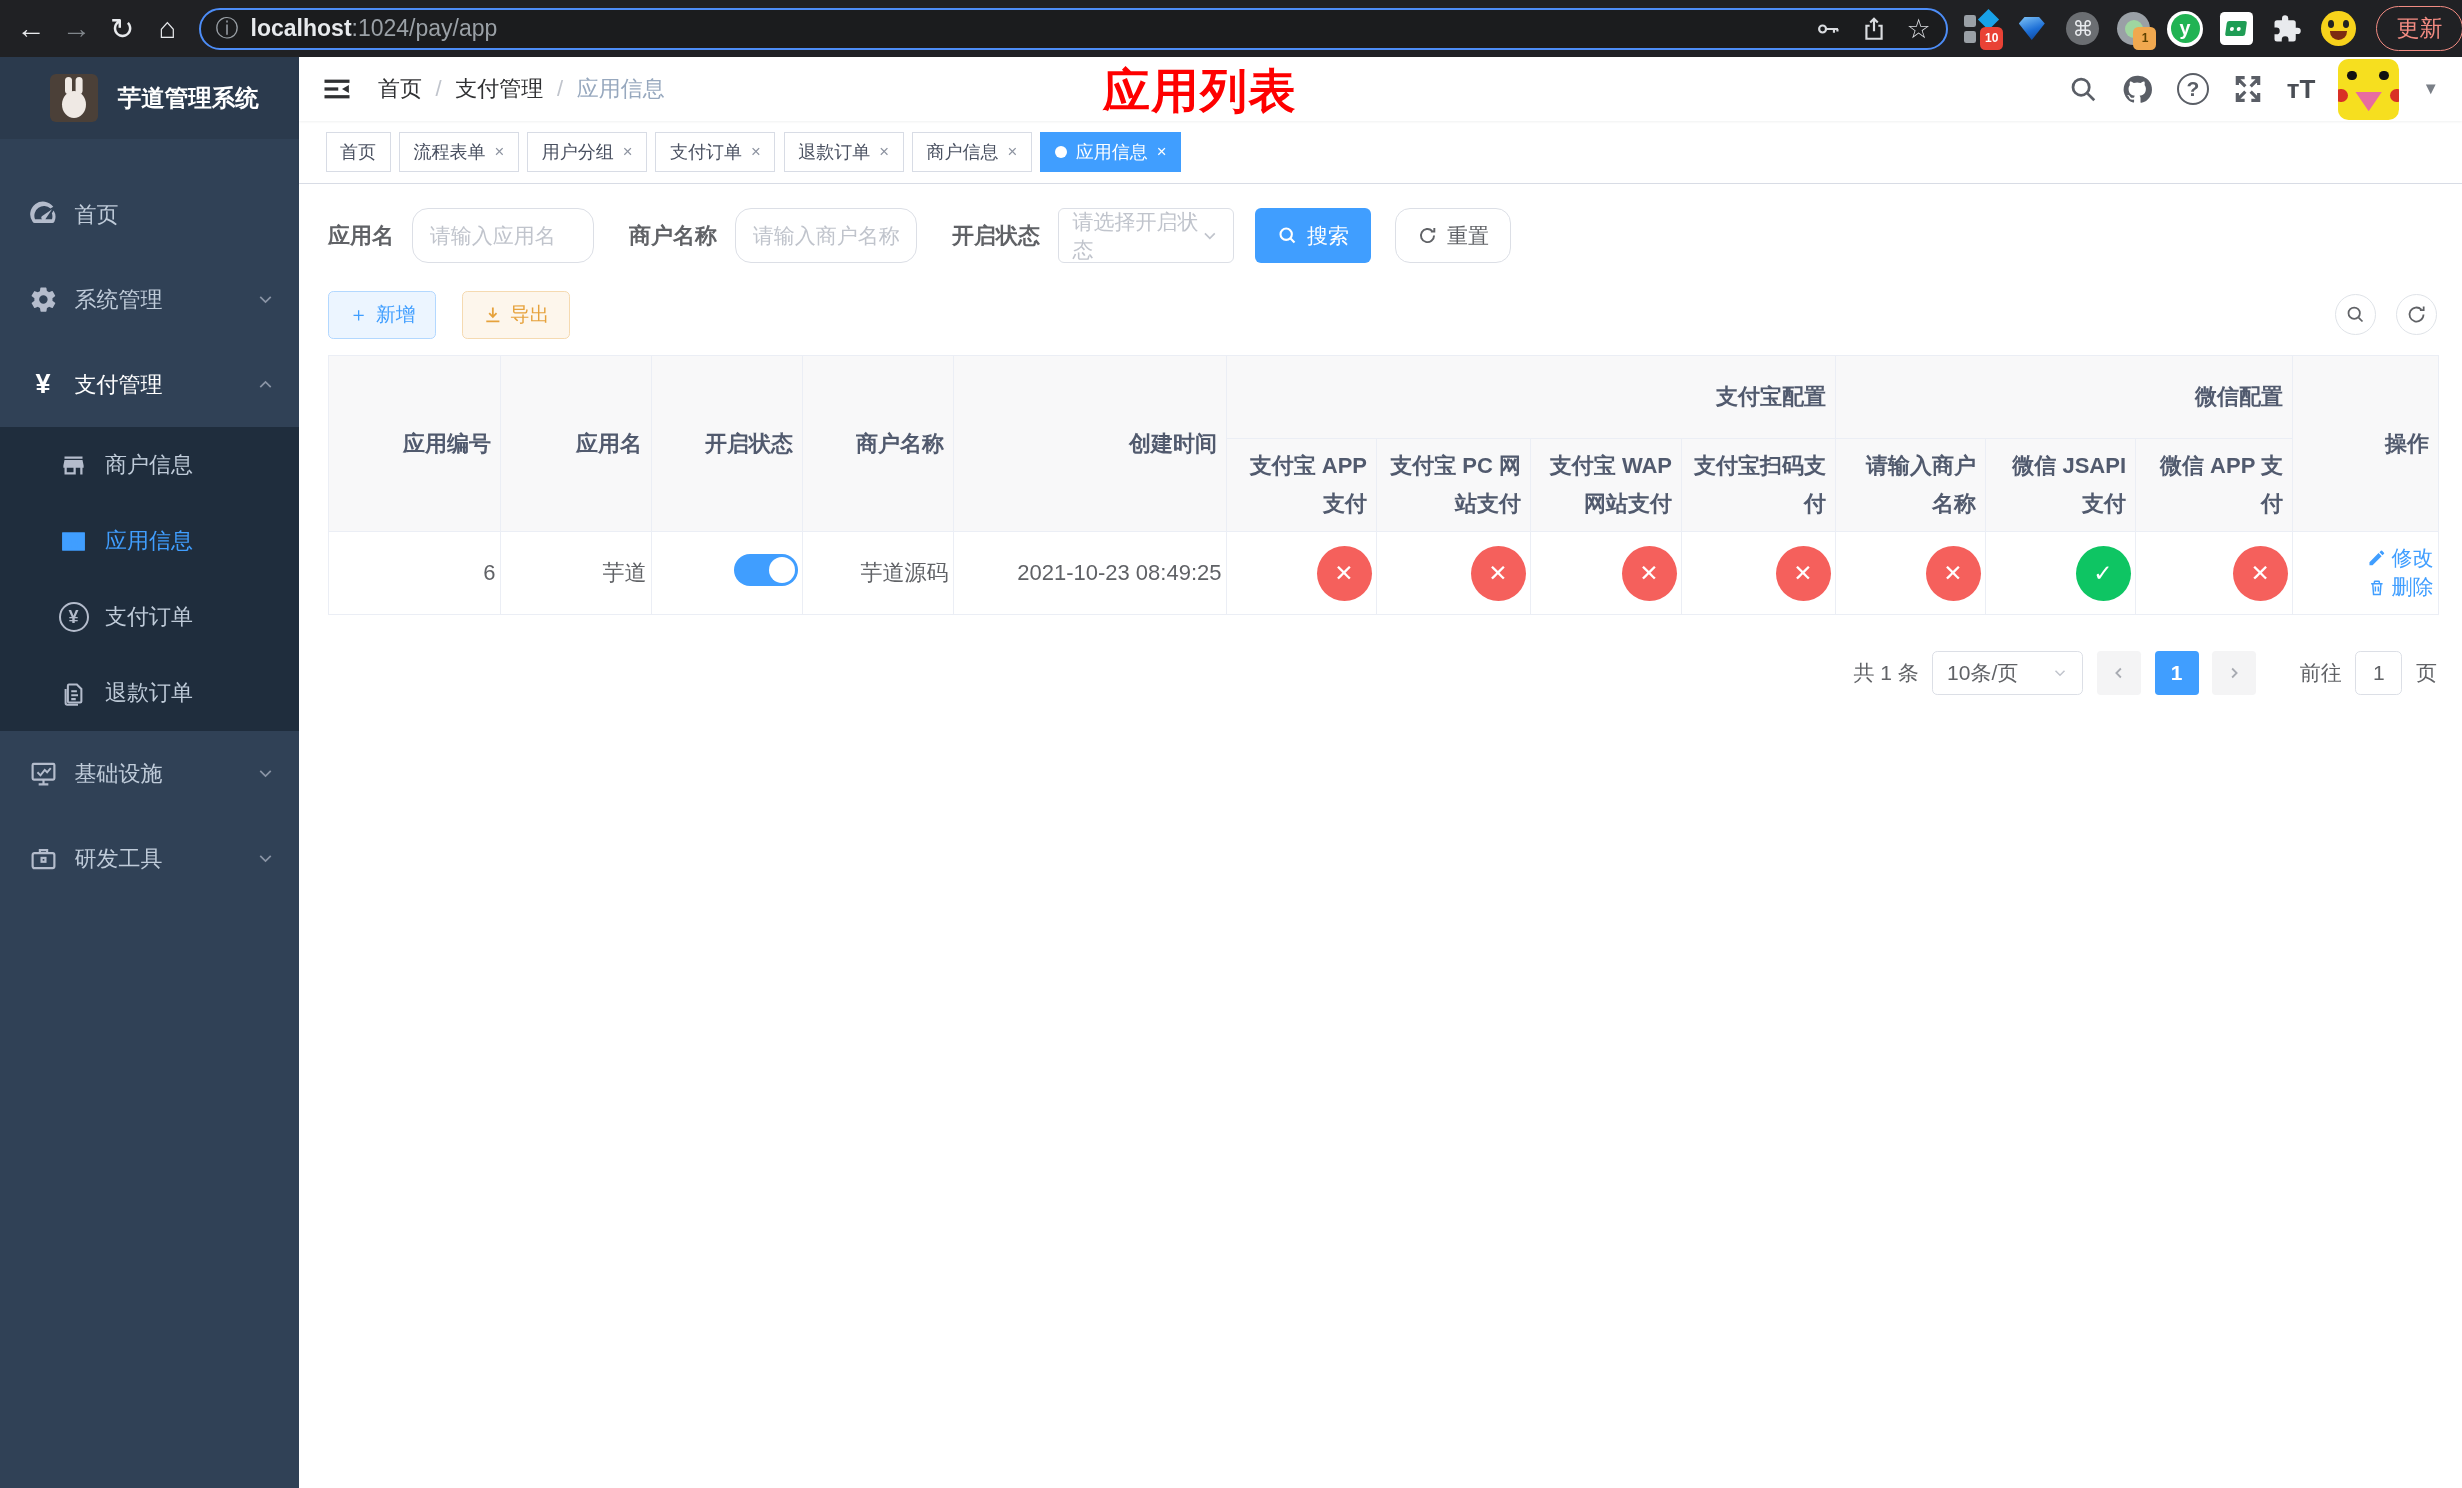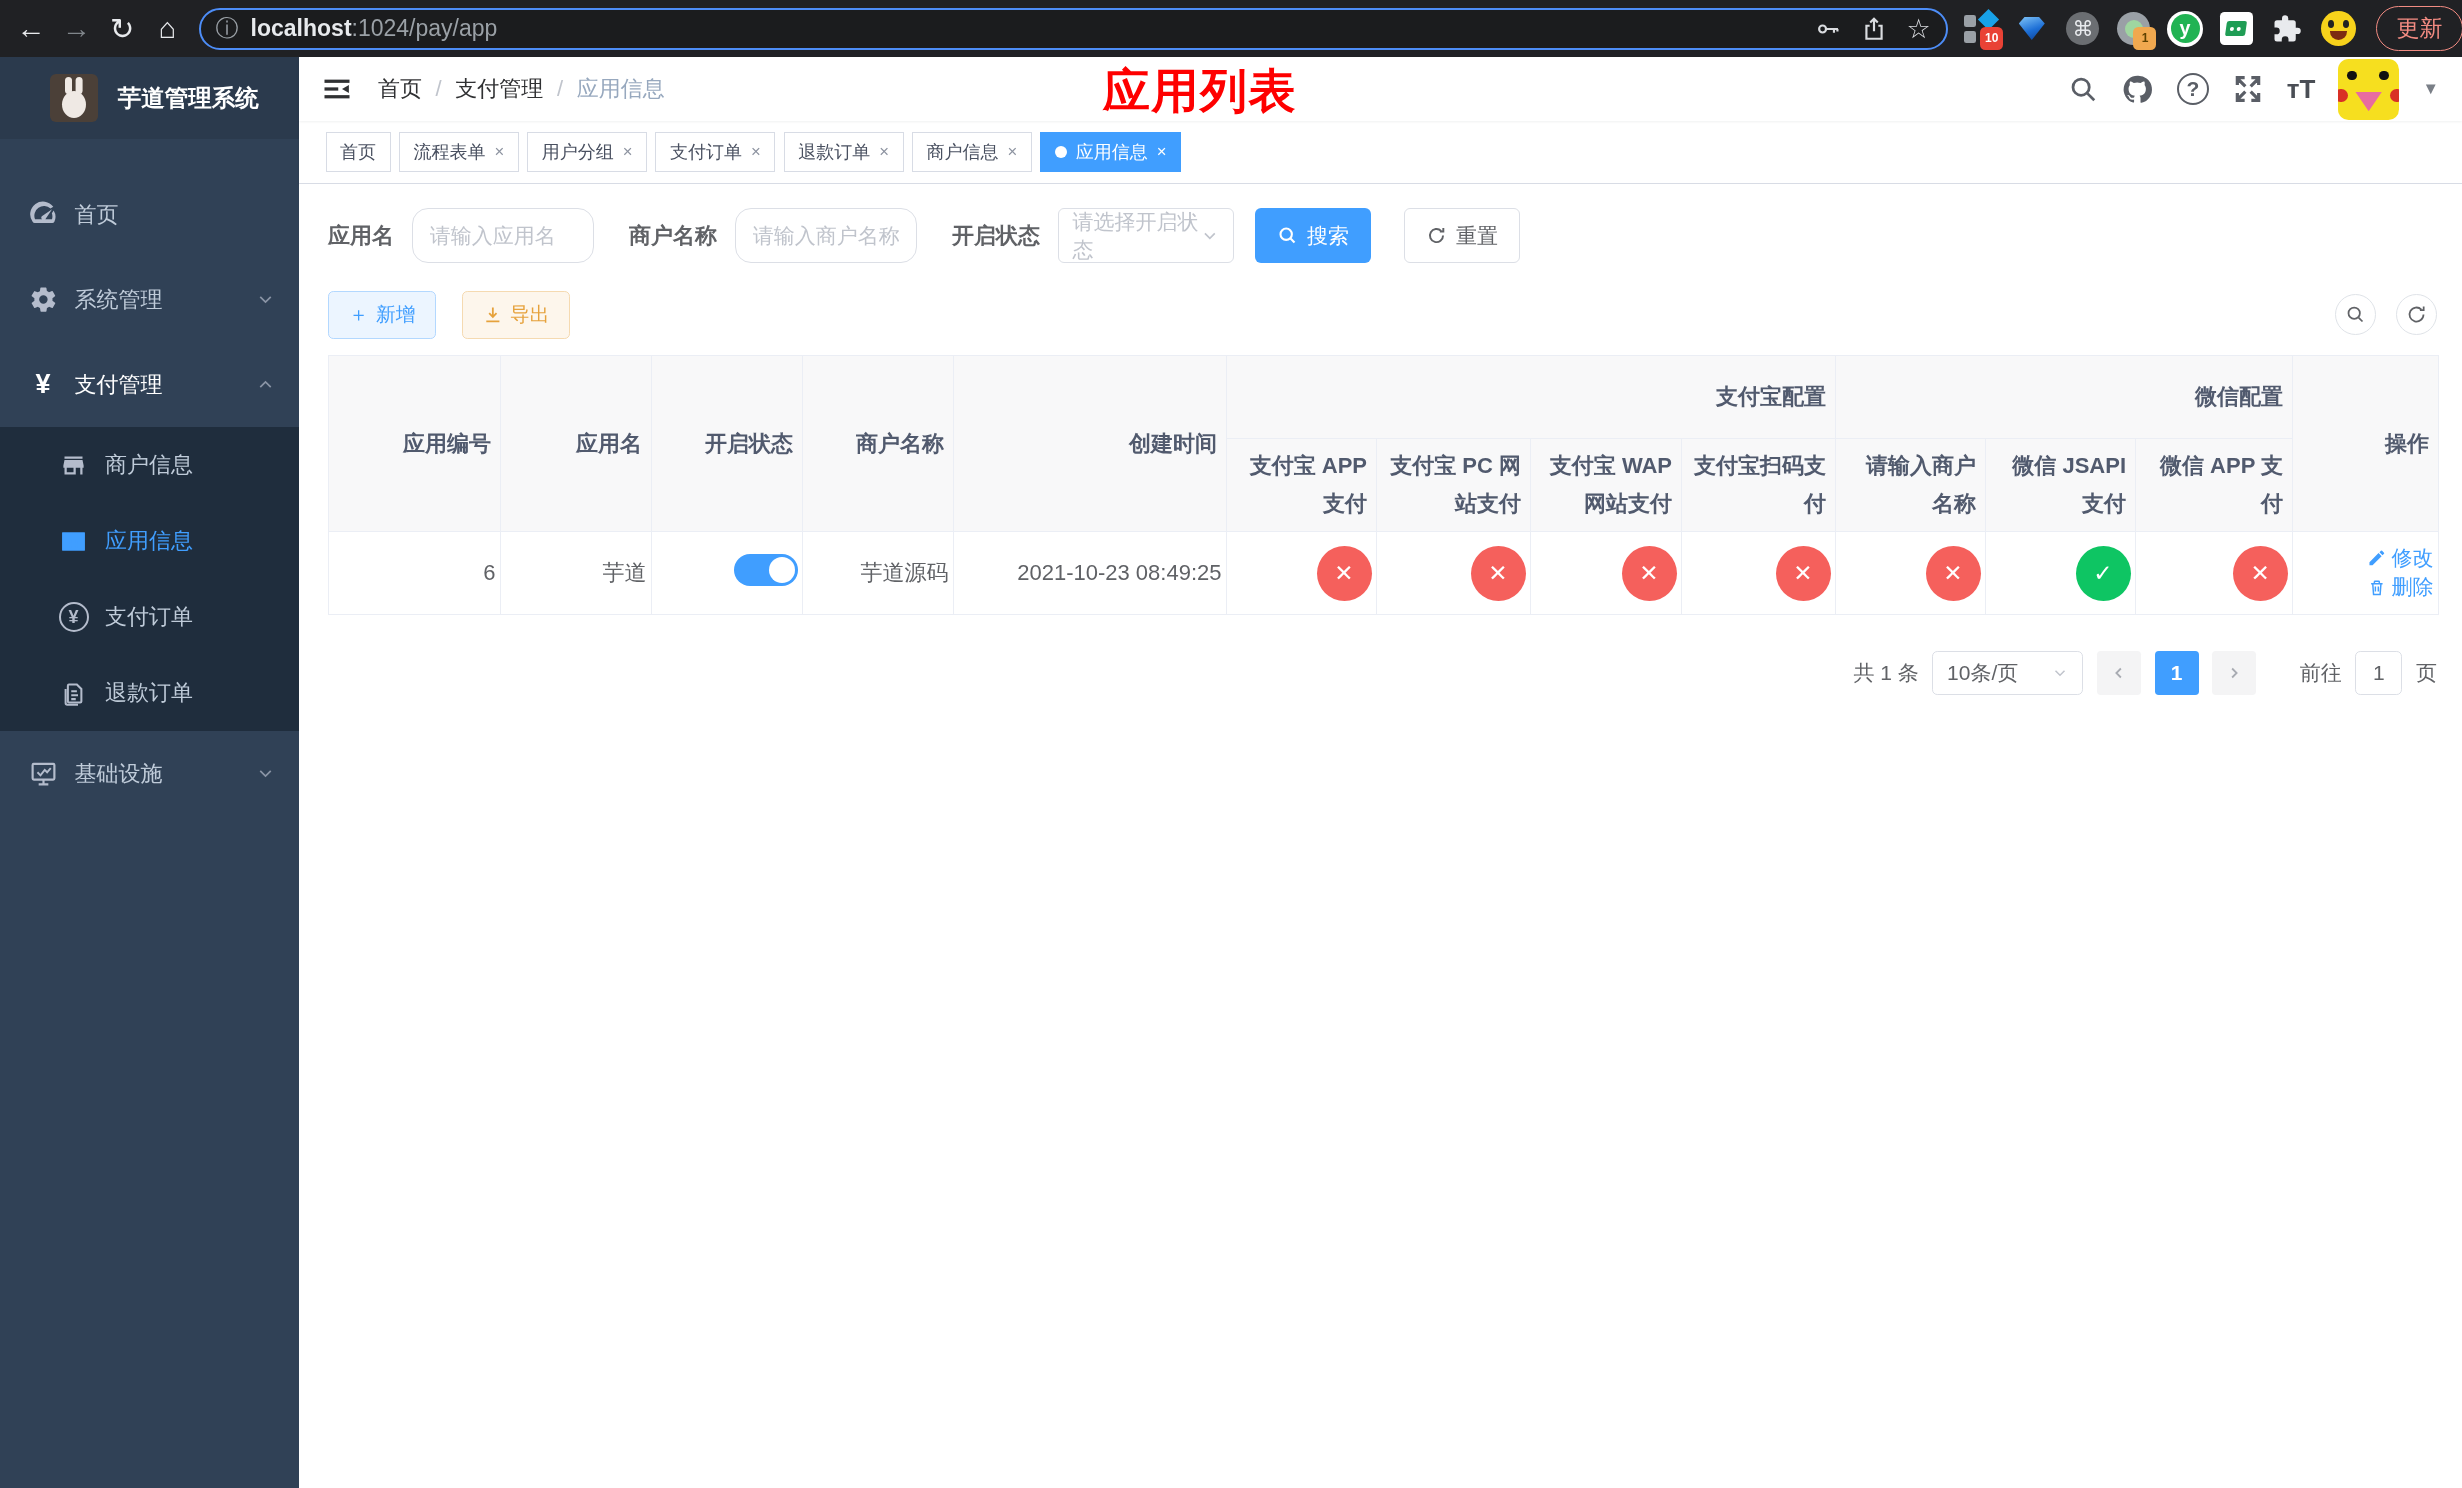--- a/index.html
+++ b/index.html
@@ -111,21 +111,21 @@
   .finput{width:182px;height:55px;border:0.8px solid #dcdfe6;border-radius:16px;font-size:21px;color:#606266;
           padding:0 16.7px;outline:none;background:#fff;}
   .finput::placeholder{color:#c0c4cc;}
   .fgap{width:35px;flex:0 0 auto;}
   .fselect{width:176px;height:55px;border:0.8px solid #dcdfe6;border-radius:6px;display:flex;align-items:center;
           padding:0 13.6px;color:#c0c4cc;font-size:21px;justify-content:space-between;cursor:pointer;background:#fff;}
   .fselect .selchev{color:#c0c4cc;}
   .btn{height:55px;border-radius:6px;font-size:21px;display:inline-flex;align-items:center;gap:9px;
        padding:0 21px;cursor:pointer;border:0.8px solid transparent;}
   .btn-primary{background:#409eff;color:#fff;margin-left:21px;}
-  .btn-plain{background:#fff;border-color:#dcdfe6;color:#606266;margin-left:33px;}
+  .btn-plain{background:#fff;border-color:#dcdfe6;color:#606266;margin-left:24px;border-radius:15px;}
   .toolbar{display:flex;align-items:center;margin-top:26px;}
   .btn-mini{height:48px;border-radius:5.3px;font-size:19.7px;display:inline-flex;align-items:center;gap:7.6px;
        padding:0 19.7px;cursor:pointer;}
   .btn-add{background:#ecf5ff;border:0.8px solid #b3d8ff;color:#409eff;}
   .btn-export{background:#fdf6ec;border:0.8px solid #f5dab1;color:#e6a23c;margin-left:26px;}
   .tool-right{margin-left:auto;display:flex;gap:19.7px;}
   .circbtn{width:41px;height:41px;border-radius:50%;border:0.8px solid #dfe3e8;background:#fff;color:#606266;
        display:flex;align-items:center;justify-content:center;cursor:pointer;}
 
   
@@ -299,20 +299,35 @@
       </div>
       <div class="mitem">
         <span class="micon">
           <svg width="29" height="29" viewBox="0 0 24 24" fill="none" stroke="currentColor" stroke-width="1.8">
               <rect x="3" y="4" width="18" height="13" rx="1"></rect>
               <path d="M7 11l2.5 2.5L13 9l2 2 3-3.5" stroke-width="1.6"></path>
               <path d="M12 17v4M8 21h8"></path>
             </svg>
         </span>
         <span class="mlabel">基础设施</span>
+        <span class="chev">
+          <svg width="21" height="21" viewBox="0 0 24 24" fill="none" stroke="currentColor" stroke-width="2">
+              <path d="M6 9l6 6 6-6"></path>
+            </svg>
+        </span>
+      </div>
+      <div class="mitem">
+        <span class="micon">
+          <svg width="29" height="29" viewBox="0 0 24 24" fill="none" stroke="currentColor" stroke-width="1.8">
+              <rect x="3" y="7.5" width="18" height="12.5" rx="1.5"></rect>
+              <path d="M9 7.5V5h6v2.5"></path>
+              <rect x="10.4" y="11.5" width="3.2" height="3.2"></rect>
+            </svg>
+        </span>
+        <span class="mlabel">研发工具</span>
         <span class="chev">
           <svg width="21" height="21" viewBox="0 0 24 24" fill="none" stroke="currentColor" stroke-width="2">
               <path d="M6 9l6 6 6-6"></path>
             </svg>
         </span>
       </div>
     </nav>
   </aside>
 
   <div class="main">

